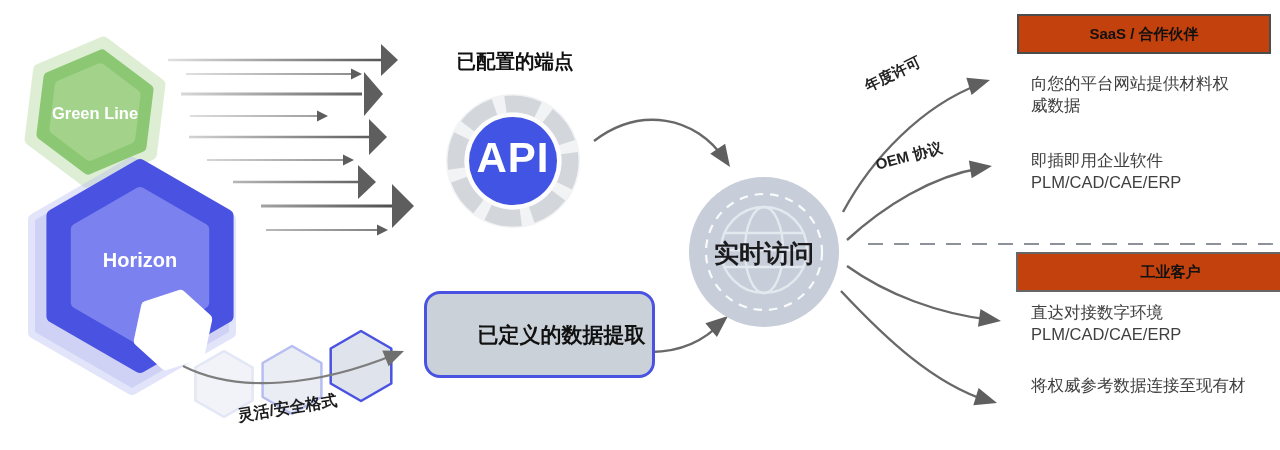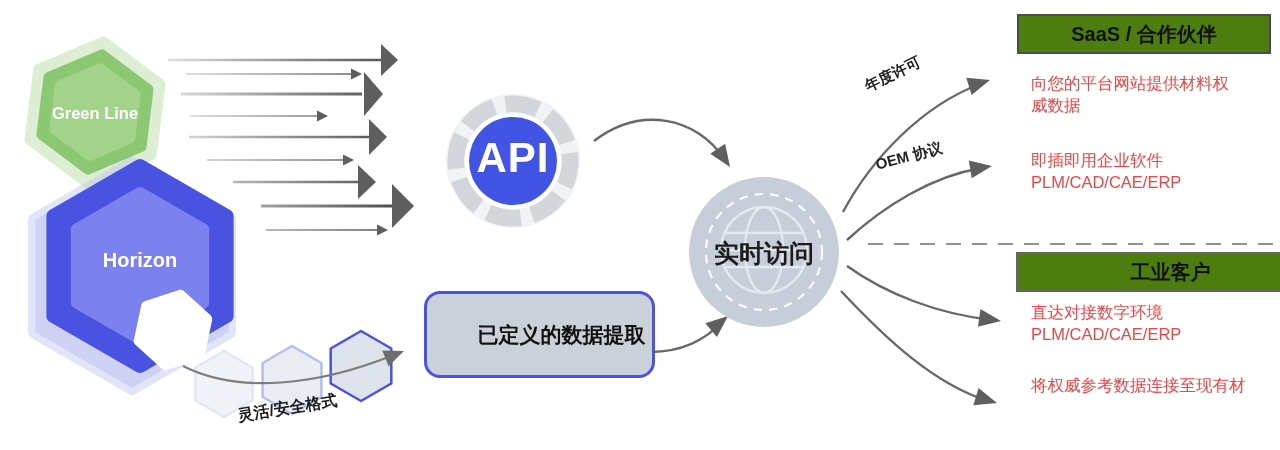--- a/index.html
+++ b/index.html
@@ -22,26 +22,26 @@
     border:3px solid var(--accent-blue,#4a53e1);border-radius:16px;
     display:flex;align-items:center;justify-content:center;
     font-weight:bold;font-size:21px;color:#111;padding-left:44px;
   }
   .hub-label{
     left:704px;top:237px;width:120px;text-align:center;
     font-weight:bold;font-size:25px;color:#1b1b1d;
   }
   .curve-label{font-weight:bold;font-size:15px;color:#222;transform-origin:left center;}
   .group-box{
-    background:#4d7c0f;display:flex;align-items:center;justify-content:center;
-    font-weight:bold;font-size:20px;color:#111;
+    background:#c2410c;display:flex;align-items:center;justify-content:center;
+    font-weight:bold;font-size:15px;color:#111;
   }
   .saas-box{left:1017px;top:14px;width:250px;height:36px;border:2px solid #4c4c4c;}
   .industrial-box{left:1016px;top:252px;width:255px;height:36px;border:2px solid #666;padding-left:25px;}
-  .item{font-size:16.5px;line-height:22px;color:#ef4444;}
+  .item{font-size:16.5px;line-height:22px;color:#404040;}
   .formats-label{
     left:238px;top:406px;font-weight:bold;font-size:16px;color:#1c1c1c;
     transform:rotate(-9deg);transform-origin:left center;
   }
 </style>
 </head>
 <body>
 
 <div class="canvas">
 
@@ -137,20 +137,21 @@
       <polygon transform="translate(997,403) rotate(17)" points="0,0 -22,9 -22,-9"></polygon>
     </g>
 
     <line x1="868" y1="244" x2="1277" y2="244" stroke="#8d9298" stroke-width="1.8" stroke-dasharray="15 11"></line>
   </svg>
 
   <div class="abs hex-src-label lbl" style="left:35px;top:104px;width:120px;font-size:16.5px;">Green Line</div>
 
   <div class="abs hex-src-label lbl" style="left:60px;top:249px;width:160px;font-size:20px;">Horizon</div>
 
+  <div class="abs title lbl" style="left:415px;top:48px;width:200px;text-align:center;font-size:19.5px;">已配置的端点</div>
 
   <div class="abs api-badge lbl" style="left:463px;top:134px;width:100px;">API</div>
 
   <div class="abs extraction-box lbl">已定义的数据提取</div>
 
   <div class="abs formats-label lbl">灵活/安全格式</div>
 
   <div class="abs hub-label lbl">实时访问</div>
 
   <div class="abs curve-label lbl" style="left:866px;top:78px;transform:rotate(-26deg);">年度许可</div>

